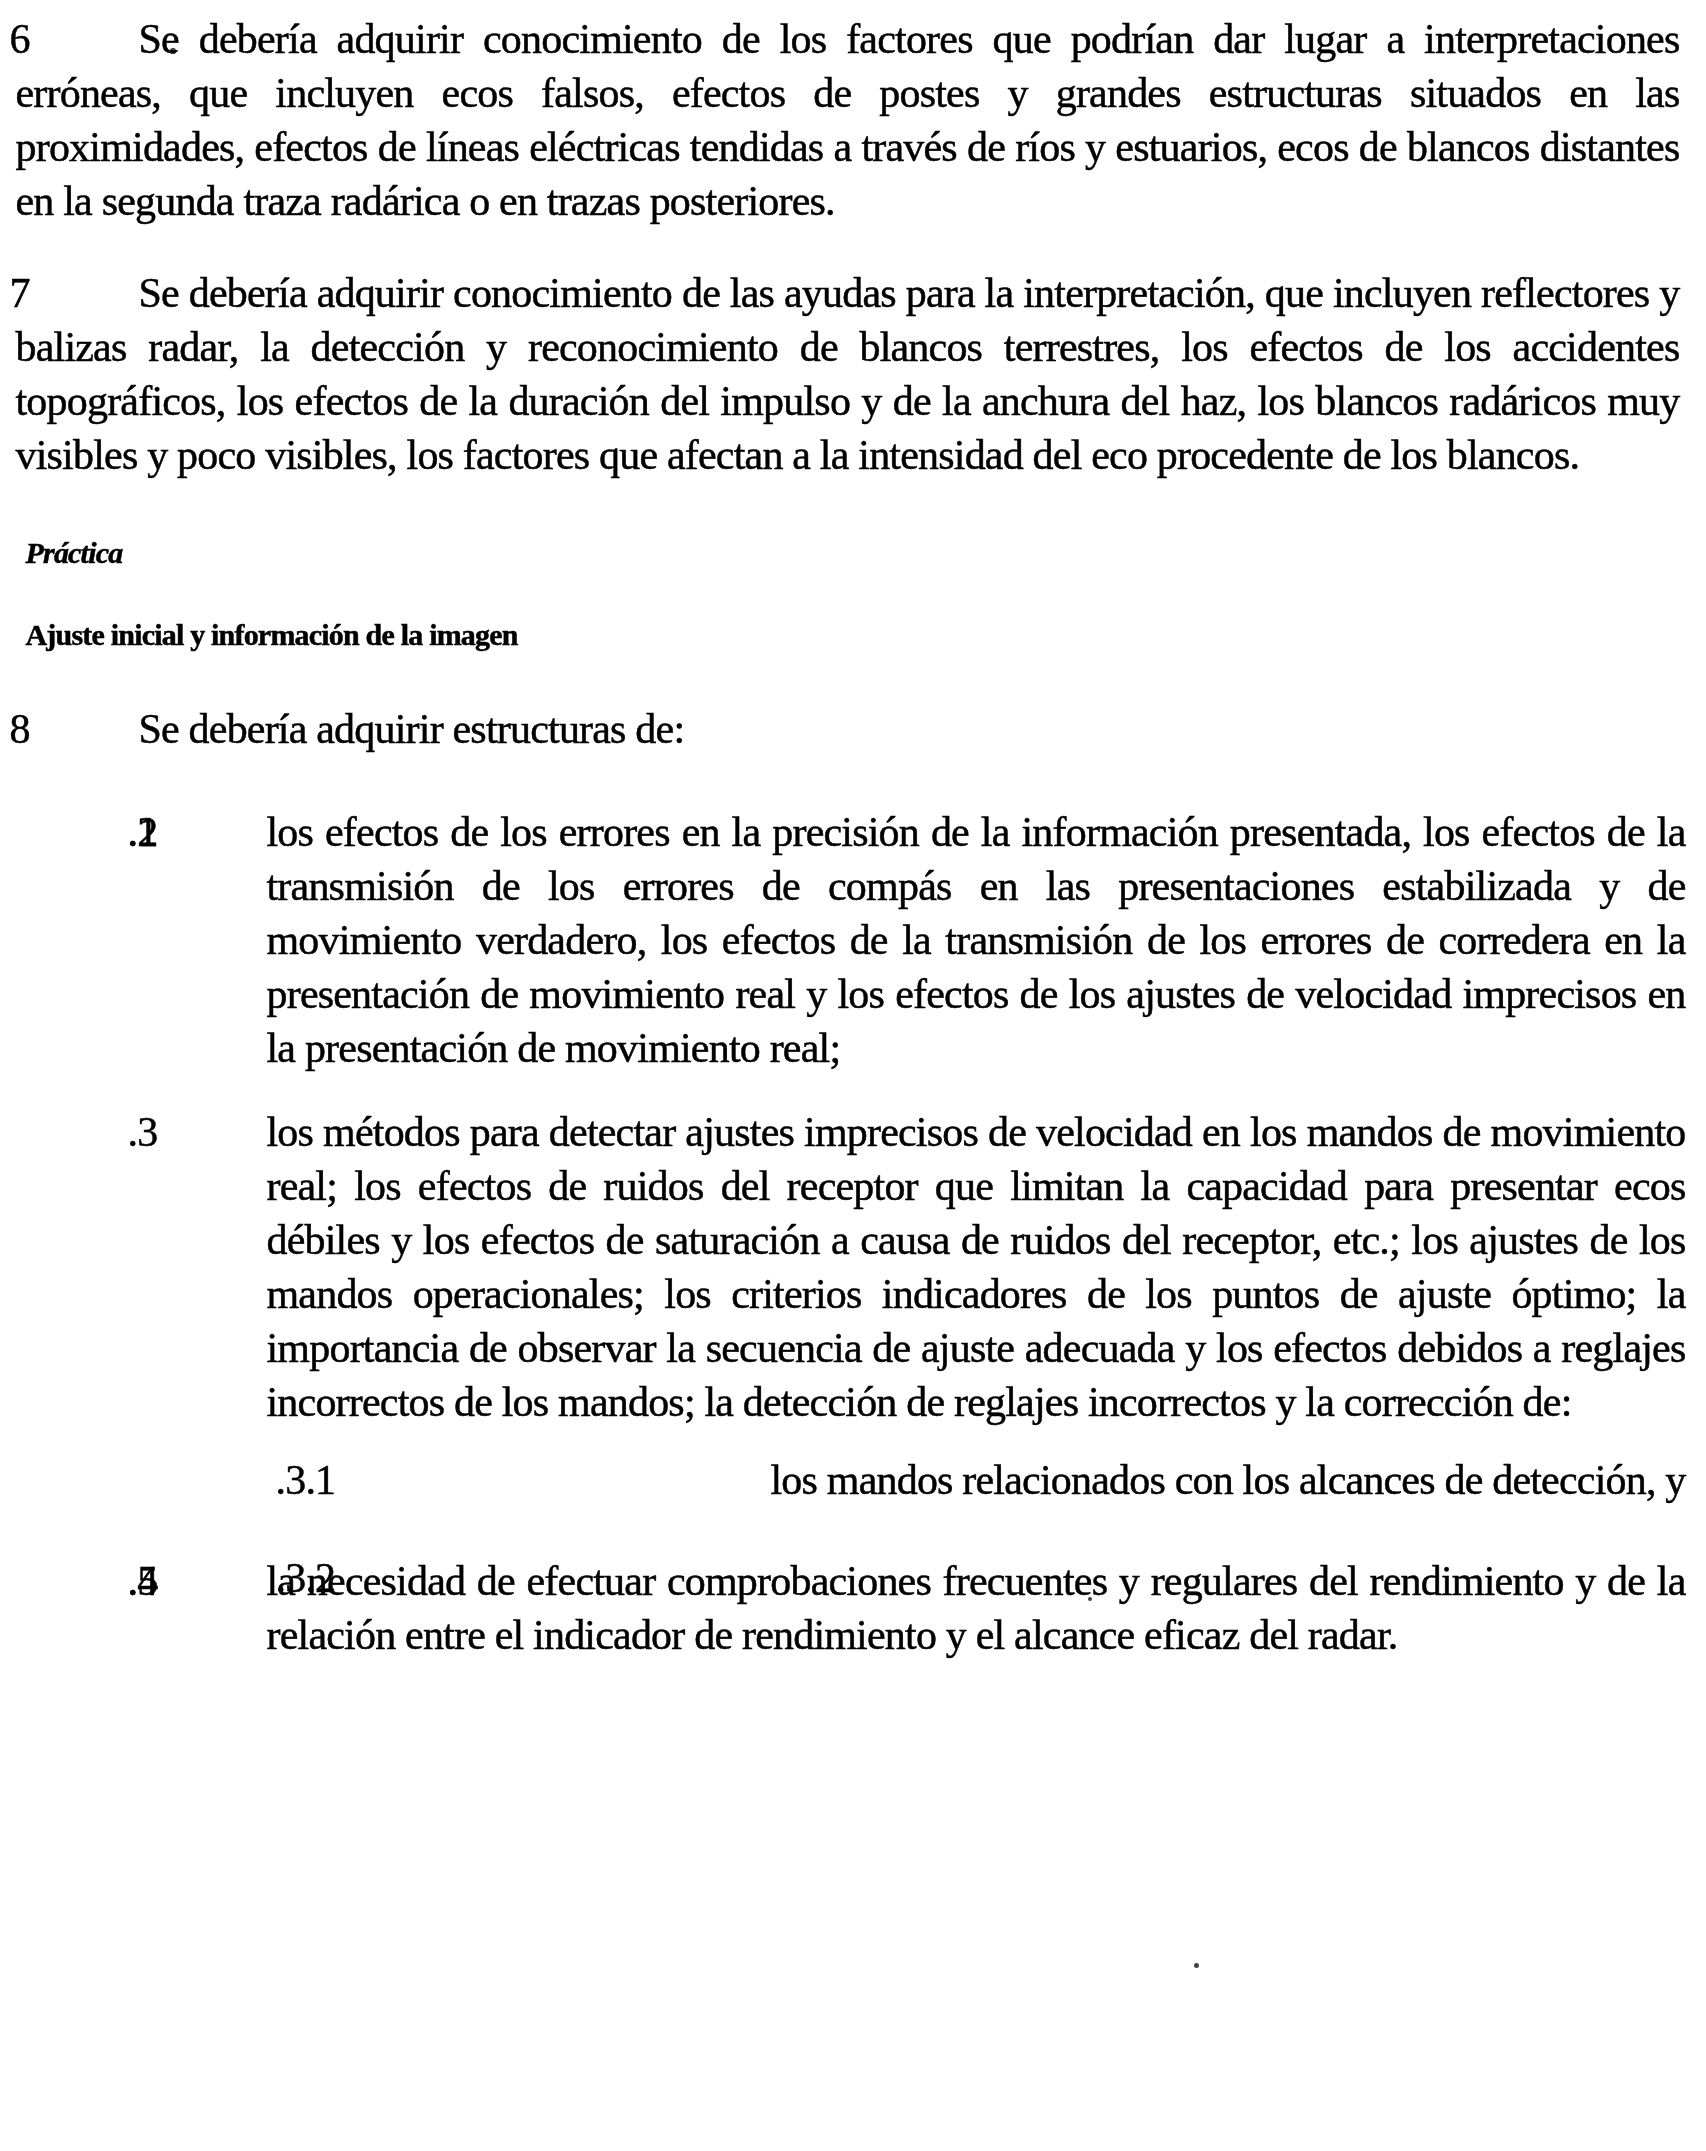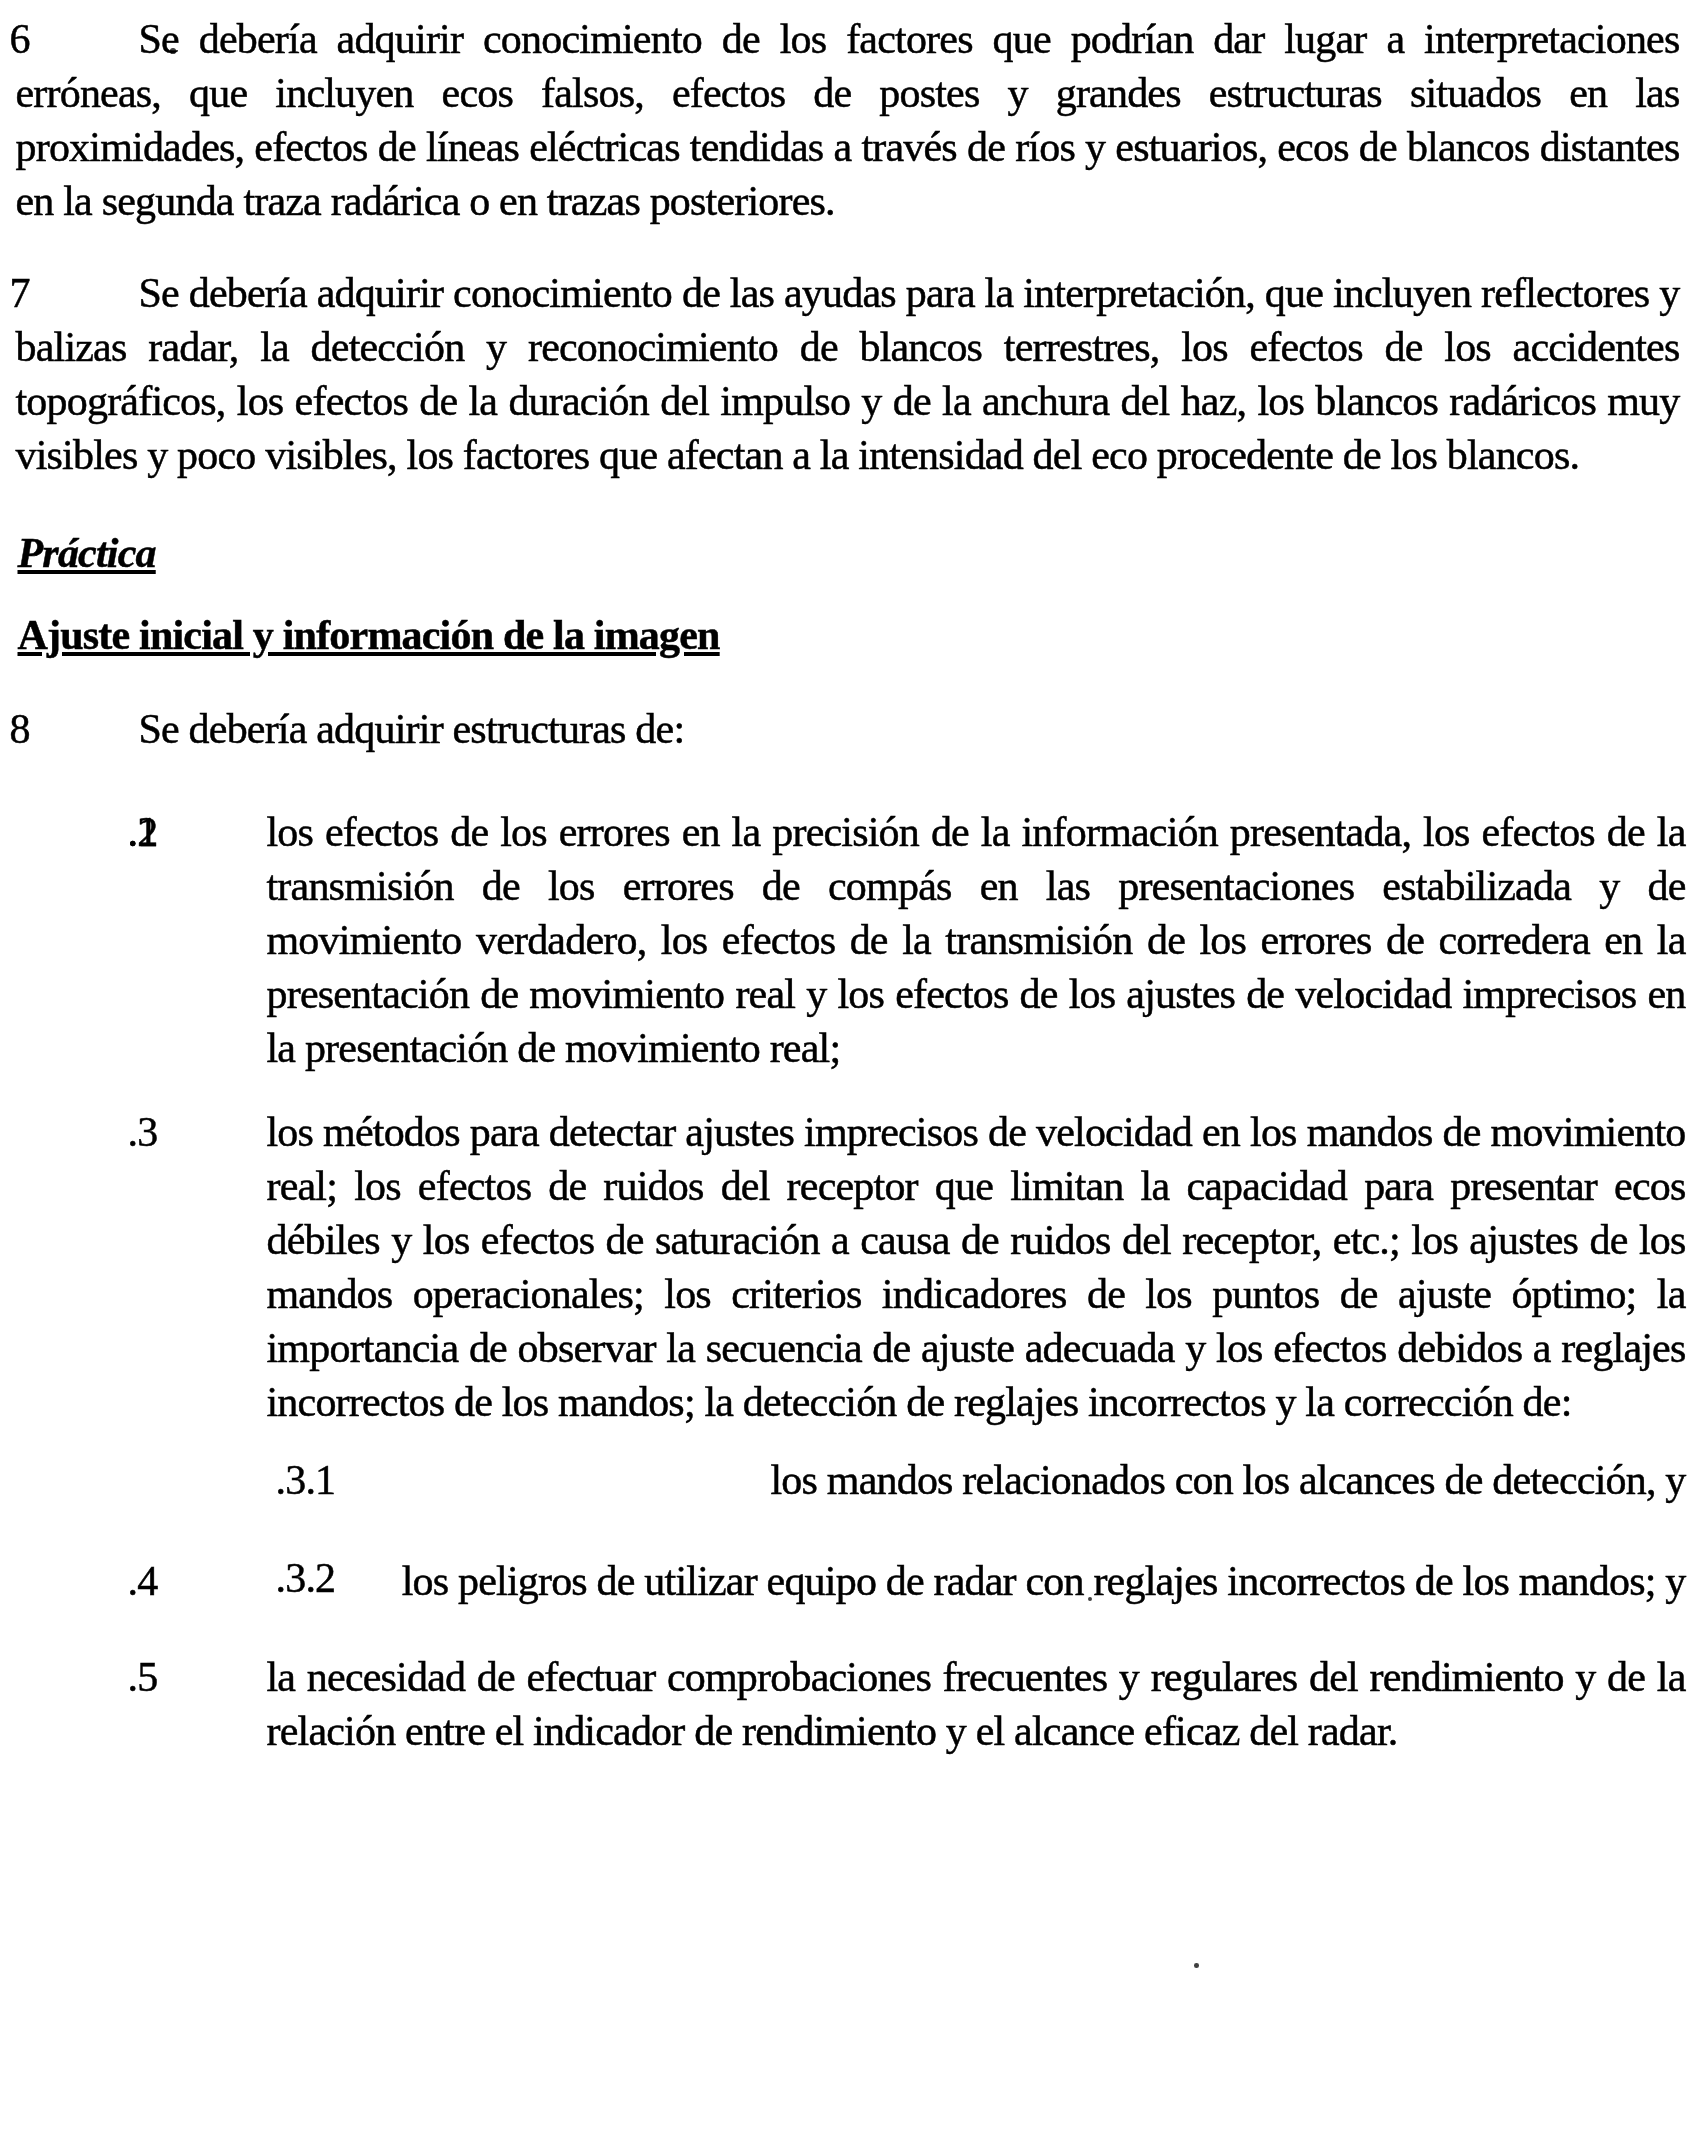--- a/index.html
+++ b/index.html
@@ -22,21 +22,21 @@
     top: 5.7px;
     width: 1676px;
   }
   
   .para { position: relative; }
   .pnum { position: absolute; left: 0; top: 0; }
   .ptext { margin: 6px; text-align: justify; text-indent: 123px; }
   .para-7 { margin-top: 38px; }
   .para-8 { margin-top: 40px; }
   
-  .heading { margin: 8px; font-weight: bold; font-size: 42px; text-decoration: underline; }
+  .heading { margin: 16px; font-weight: bold; font-size: 30px; }
   .h-practica { margin-top: 44px; font-style: italic; }
   .h-ajuste { margin-top: 28px; }
   
   .item { position: relative; }
   .item .inum { position: absolute; left: 118px; top: 0; }
   .item .itext { margin: 0 0 0 257px; text-align: justify; }
   .item-1 { margin-top: 49px; }
   .item-2 { margin-top: 38px; }
   .item-3 { margin-top: 30px; }
   .item-4 { margin-top: 47px; }
@@ -98,21 +98,20 @@
     <span class="inum">.3.1</span>
     <p class="itext">los mandos relacionados con los alcances de detección, y</p>
   </div>
 
   <div class="item subitem oneline sub-2">
     <span class="inum">.3.2</span>
   </div>
 
   <div class="item oneline item-4">
     <span class="inum">.4</span>
-    <p class="itext">los peligros de utilizar equipo de radar con reglajes incorrectos de los mandos; y</p>
   </div>
 
   <div class="item item-5">
     <span class="inum">.5</span>
     <p class="itext">la necesidad de efectuar comprobaciones frecuentes y regulares del rendimiento y de la relación entre el indicador de rendimiento y el alcance eficaz del radar.</p>
   </div>
 
 </div>
 
 <div class="speck" style="left:170px; top:48px; width:5.7px; height:5.7px;"></div>

